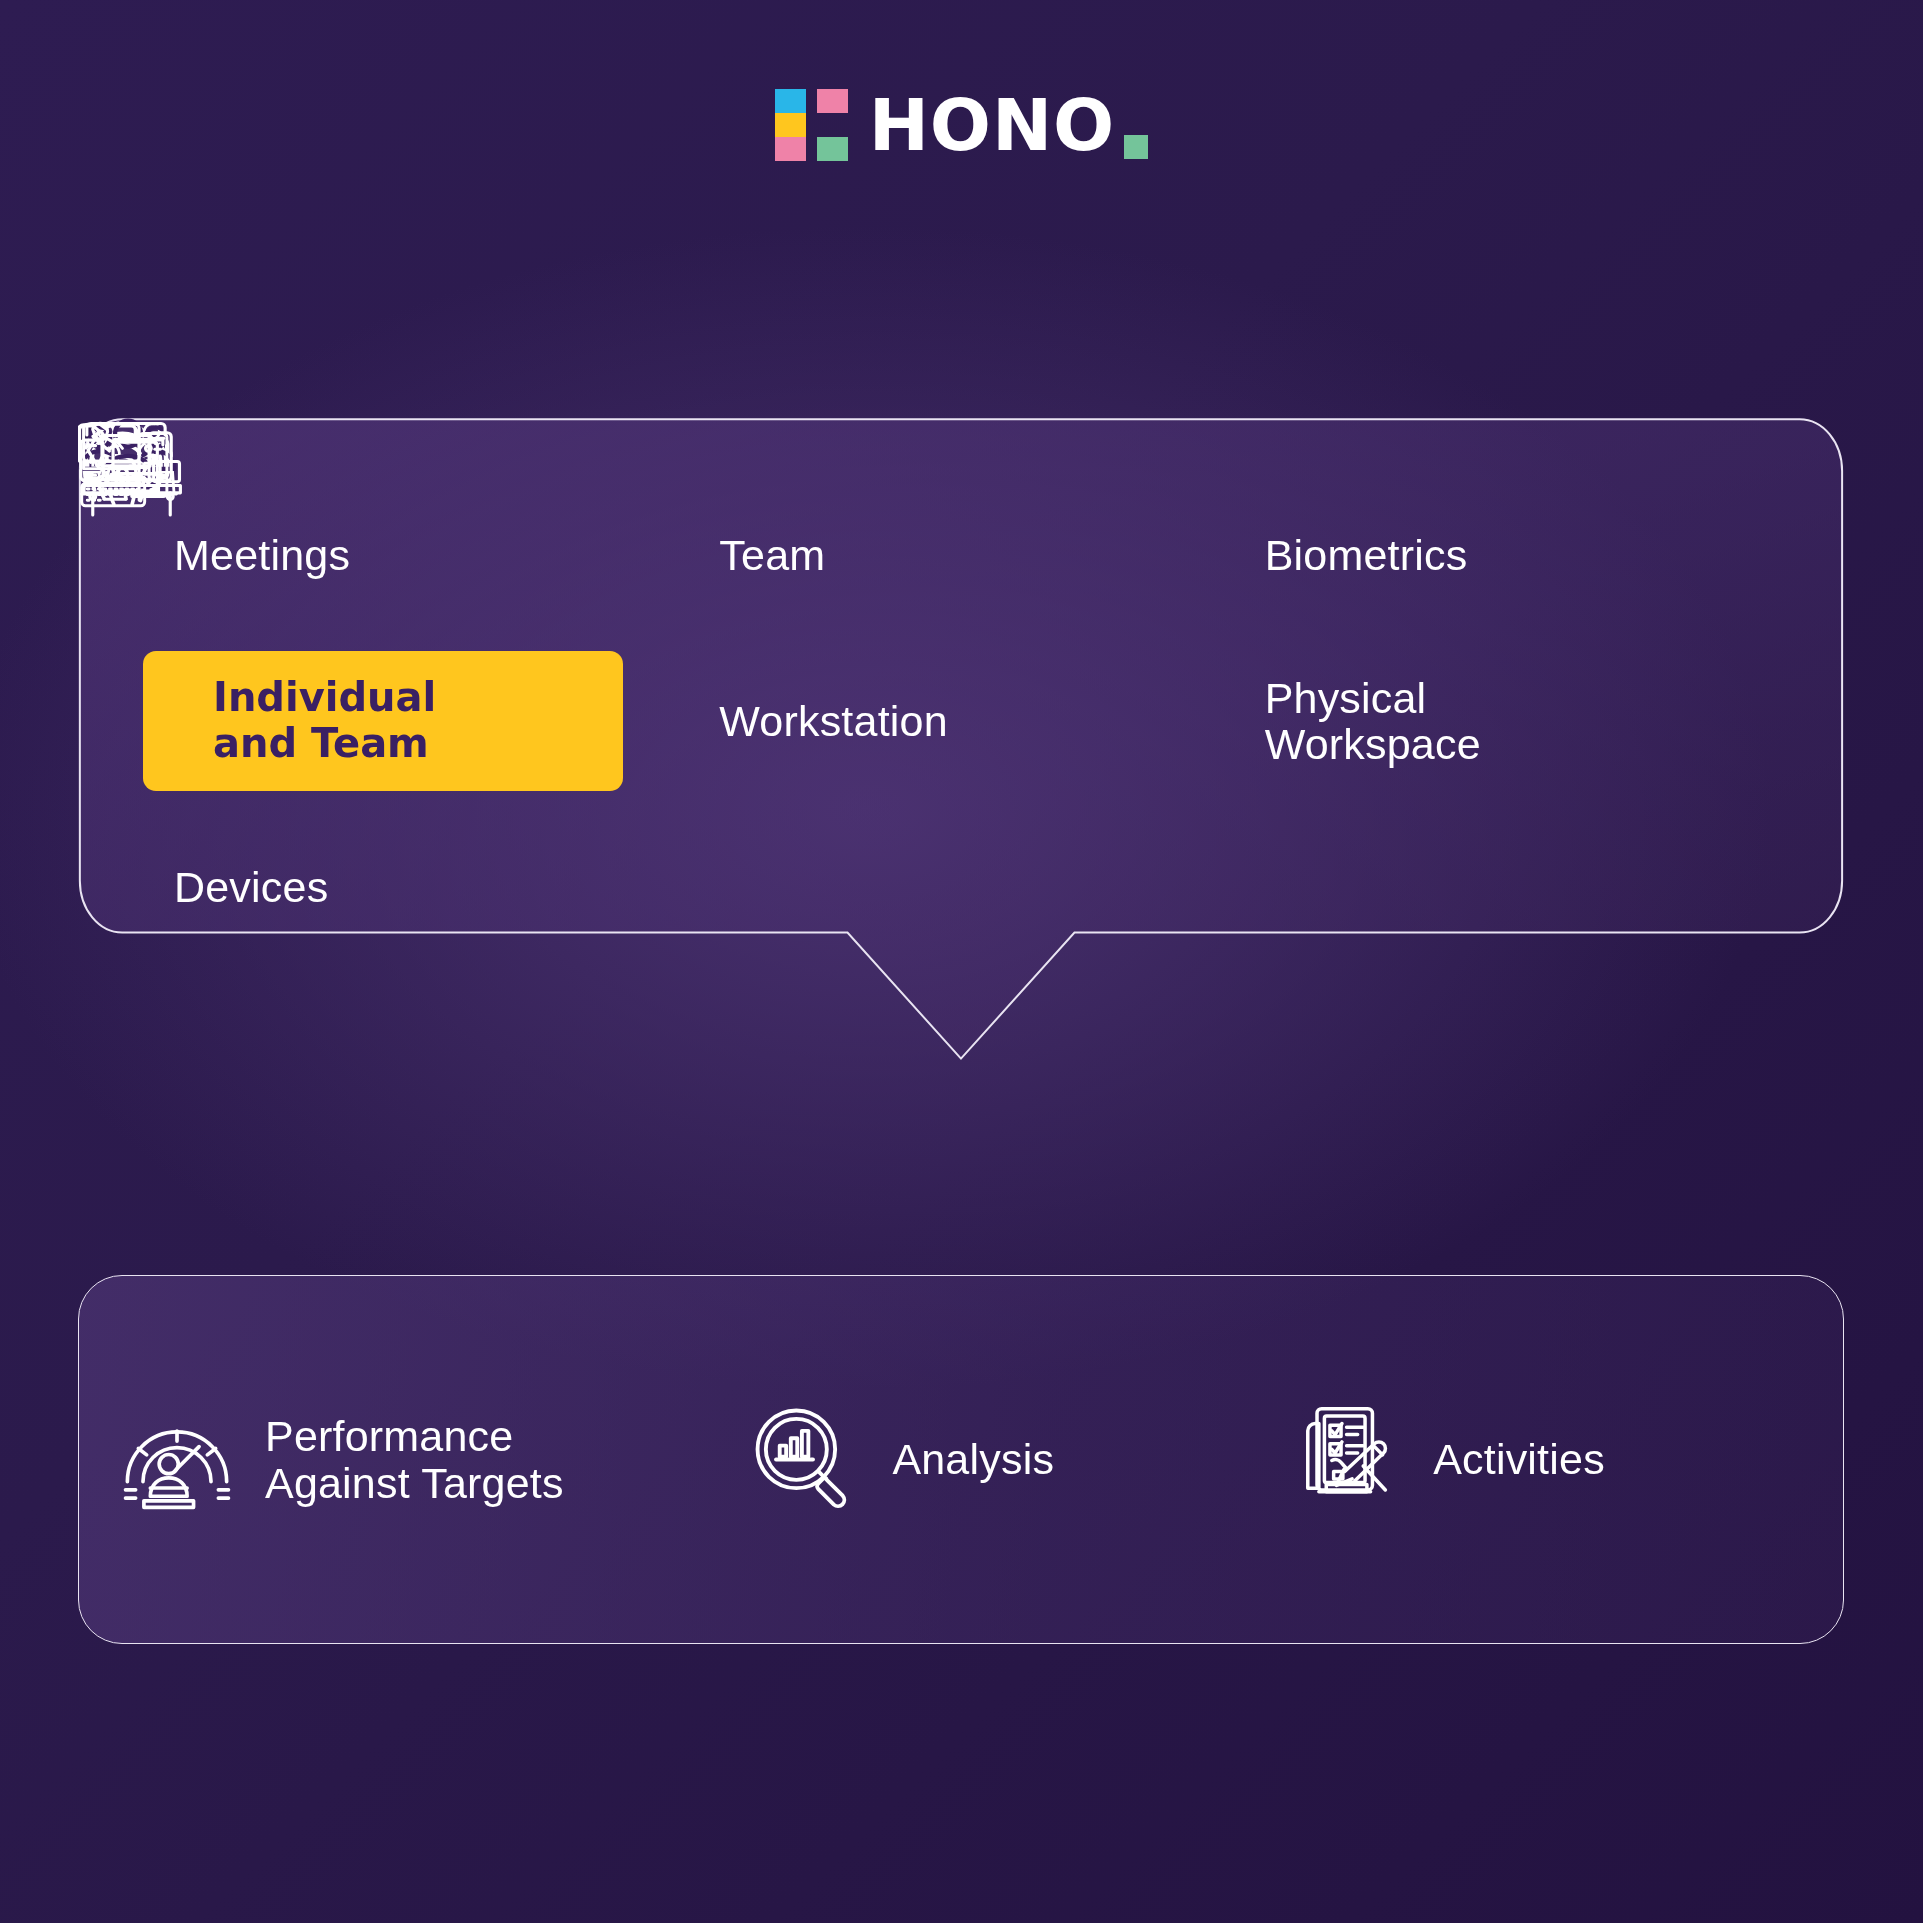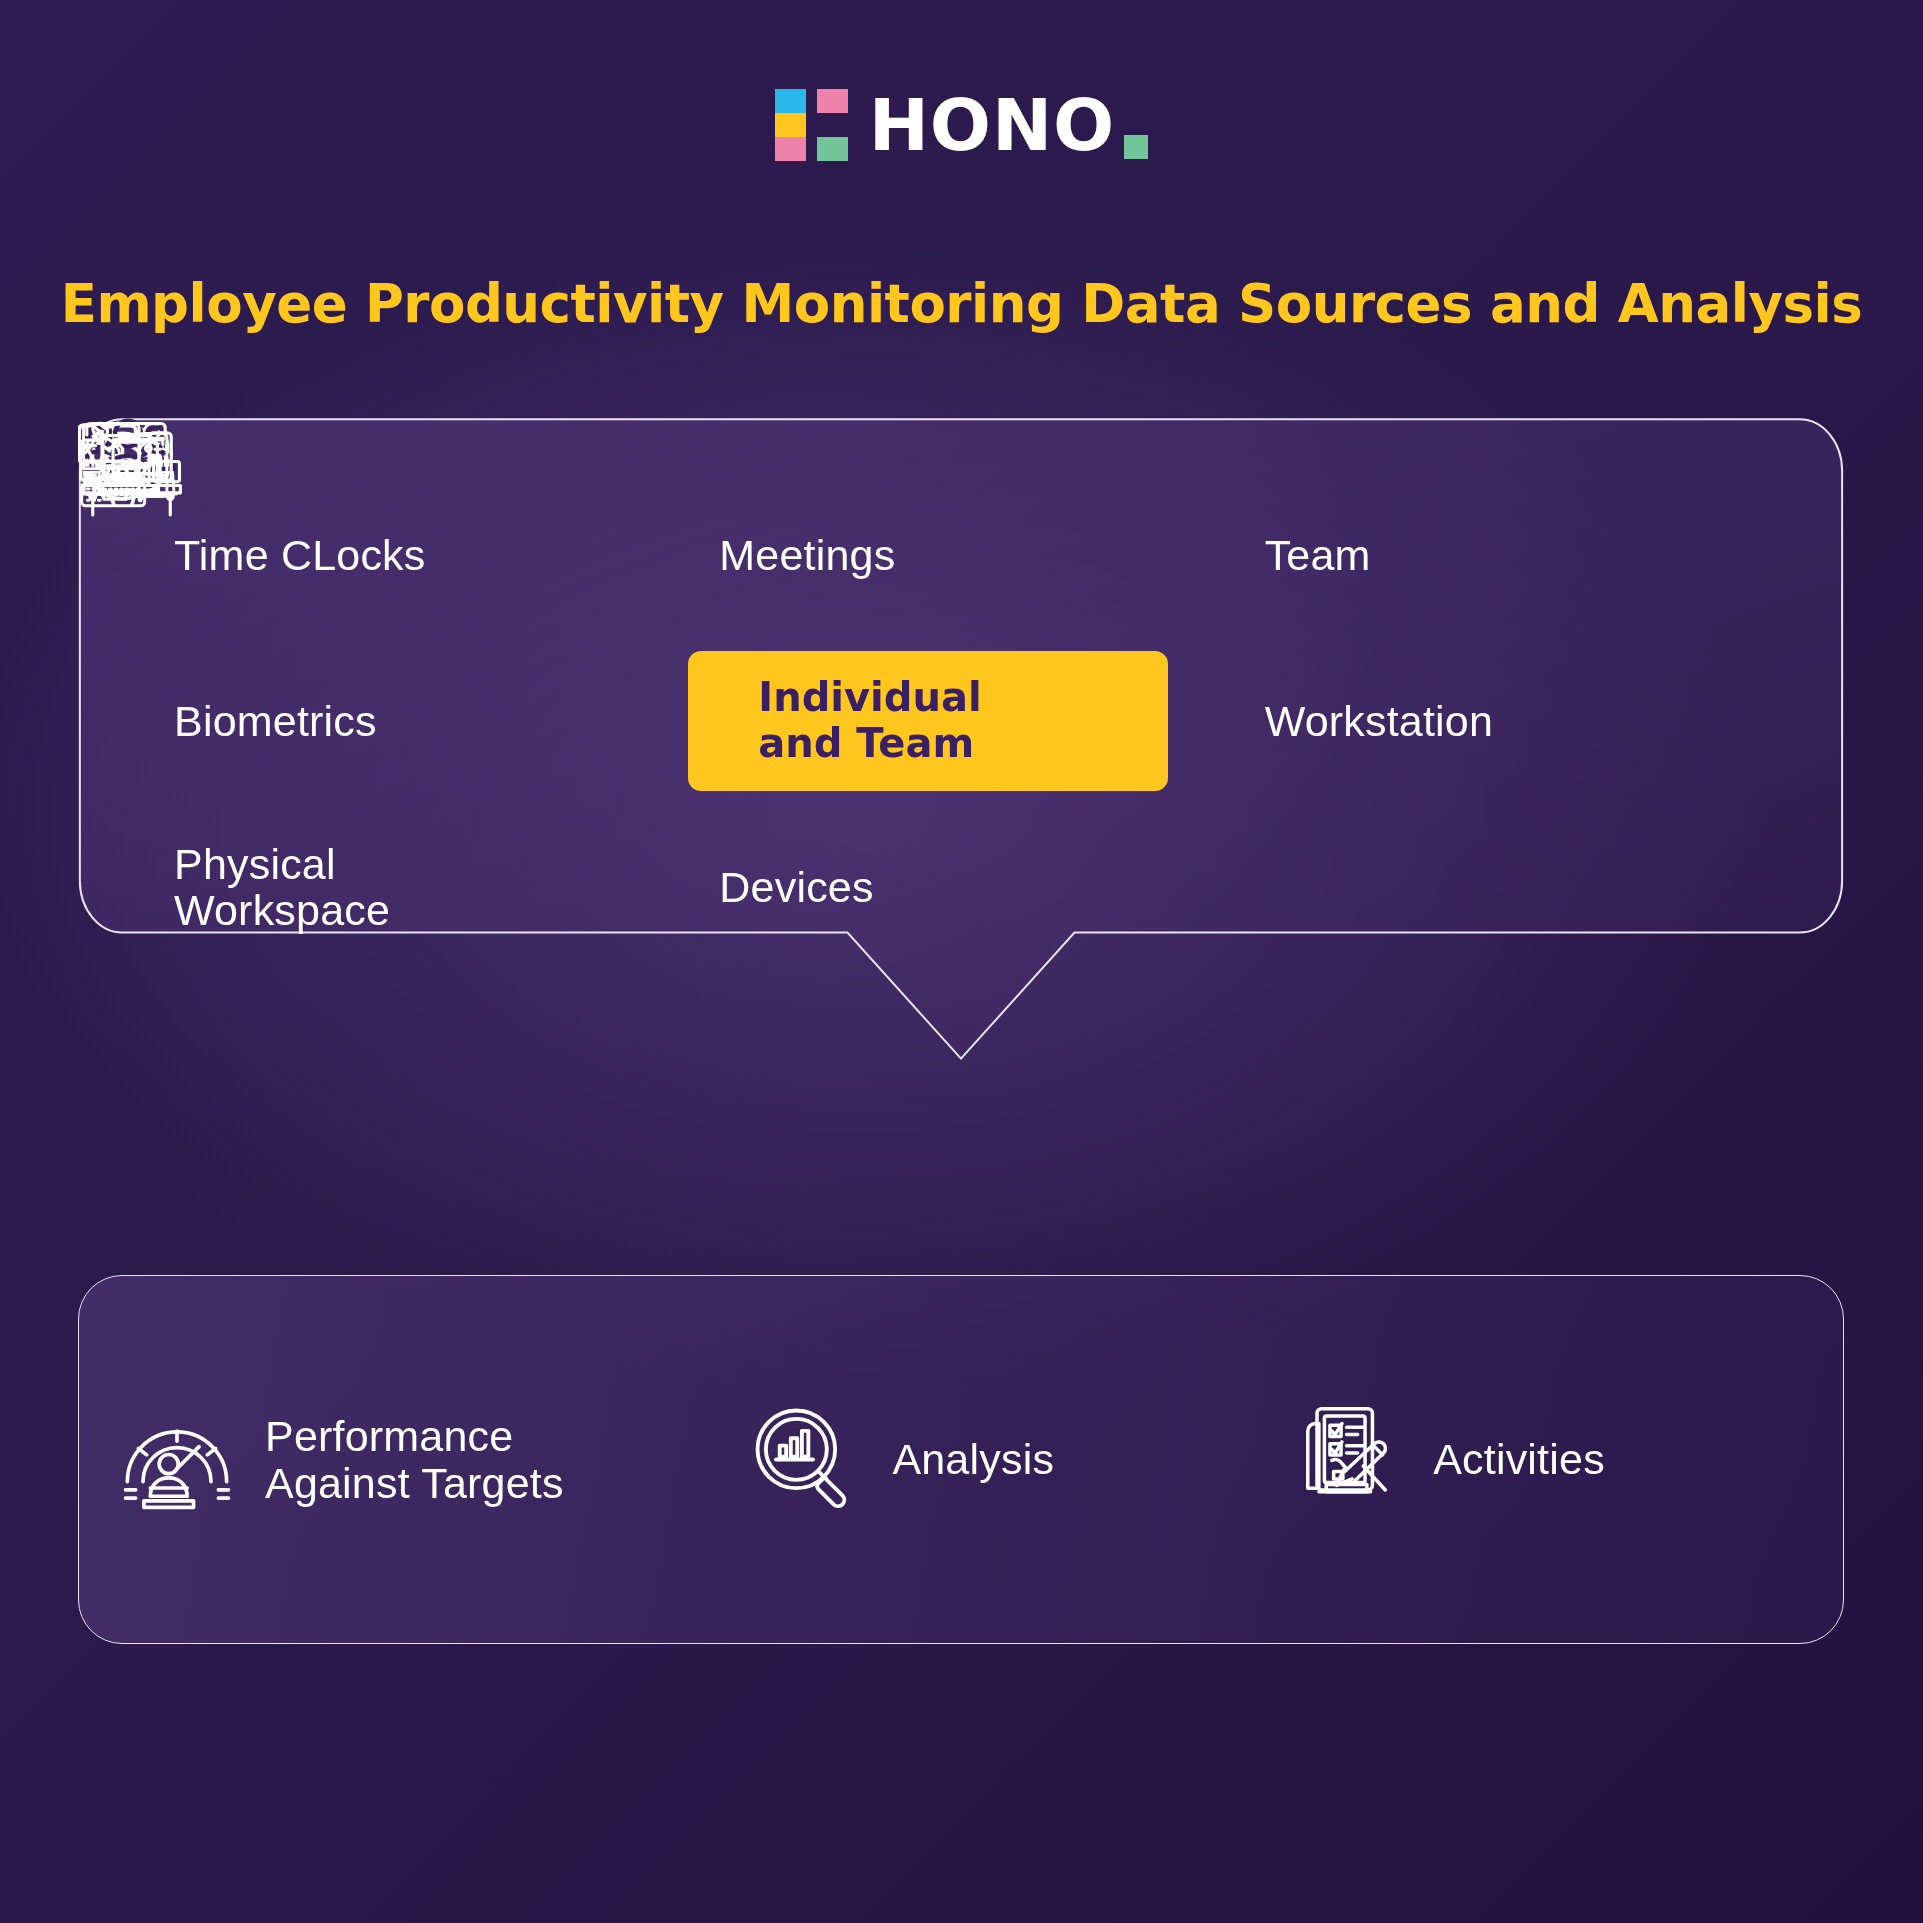--- a/index.html
+++ b/index.html
@@ -159,48 +159,36 @@
         <div class="sq blank"></div>
         <div class="sq green"></div>
       </div>
       <div class="logo-row">
         <div class="logo-word">HONO</div>
         <span class="logo-dot"></span>
       </div>
     </div>
   </div>
 
-  <div class="title">Employee Productivity Monitoring Data Sources and Analysis</div>
 
   <div class="card-top">
     <svg viewBox="0 0 1914 760" preserveAspectRatio="none">
       <defs>
         <linearGradient id="topfill" x1="0" y1="0" x2="1" y2="1">
           <stop offset="0%" stop-color="#56397e" stop-opacity="0.62"></stop>
           <stop offset="55%" stop-color="#4a3070" stop-opacity="0.45"></stop>
           <stop offset="100%" stop-color="#3b2458" stop-opacity="0.32"></stop>
         </linearGradient>
       </defs>
       <path d="M48,2 H1866 A46,46 0 0 1 1912,48 V412 A46,46 0 0 1 1866,458 H1080 L957,570 L834,458 H48 A46,46 0 0 1 2,412 V48 A46,46 0 0 1 48,2 Z" transform="translate(0,0) scale(1,1.22)" fill="url(#topfill)" stroke="#e9e4f2" stroke-width="2" vector-effect="non-scaling-stroke"></path>
     </svg>
 
     <div class="content">
       <div class="grid3">
 
-        <div class="row">
-          <div class="item">
-            <span class="ico">
-              <svg width="89" height="89" viewBox="0 0 48 48" fill="none" stroke="#ffffff" stroke-width="1.9" stroke-linecap="round">
-                <circle cx="24" cy="24" r="20"></circle>
-                <path d="M24 11 V25 H34"></path>
-              </svg>
-            </span>
-            <span class="lbl">Time CLocks</span>
-          </div>
-        </div>
 
         <div class="row">
           <div class="item">
             <span class="ico">
               <svg width="102" height="89" viewBox="0 0 58 50" fill="none" stroke="#ffffff" stroke-width="1.6" stroke-linecap="round" stroke-linejoin="round">
                 <circle cx="16" cy="8" r="4.4"></circle>
                 <circle cx="42" cy="8" r="4.4"></circle>
                 <path d="M11.6 15 C 9 17 8.4 20 8.4 23 L 8.4 31"></path>
                 <path d="M20.4 15 C 22.6 16.6 23.6 19 23.6 21.2"></path>
                 <path d="M46.4 15 C 49 17 49.6 20 49.6 23 L 49.6 31"></path>

